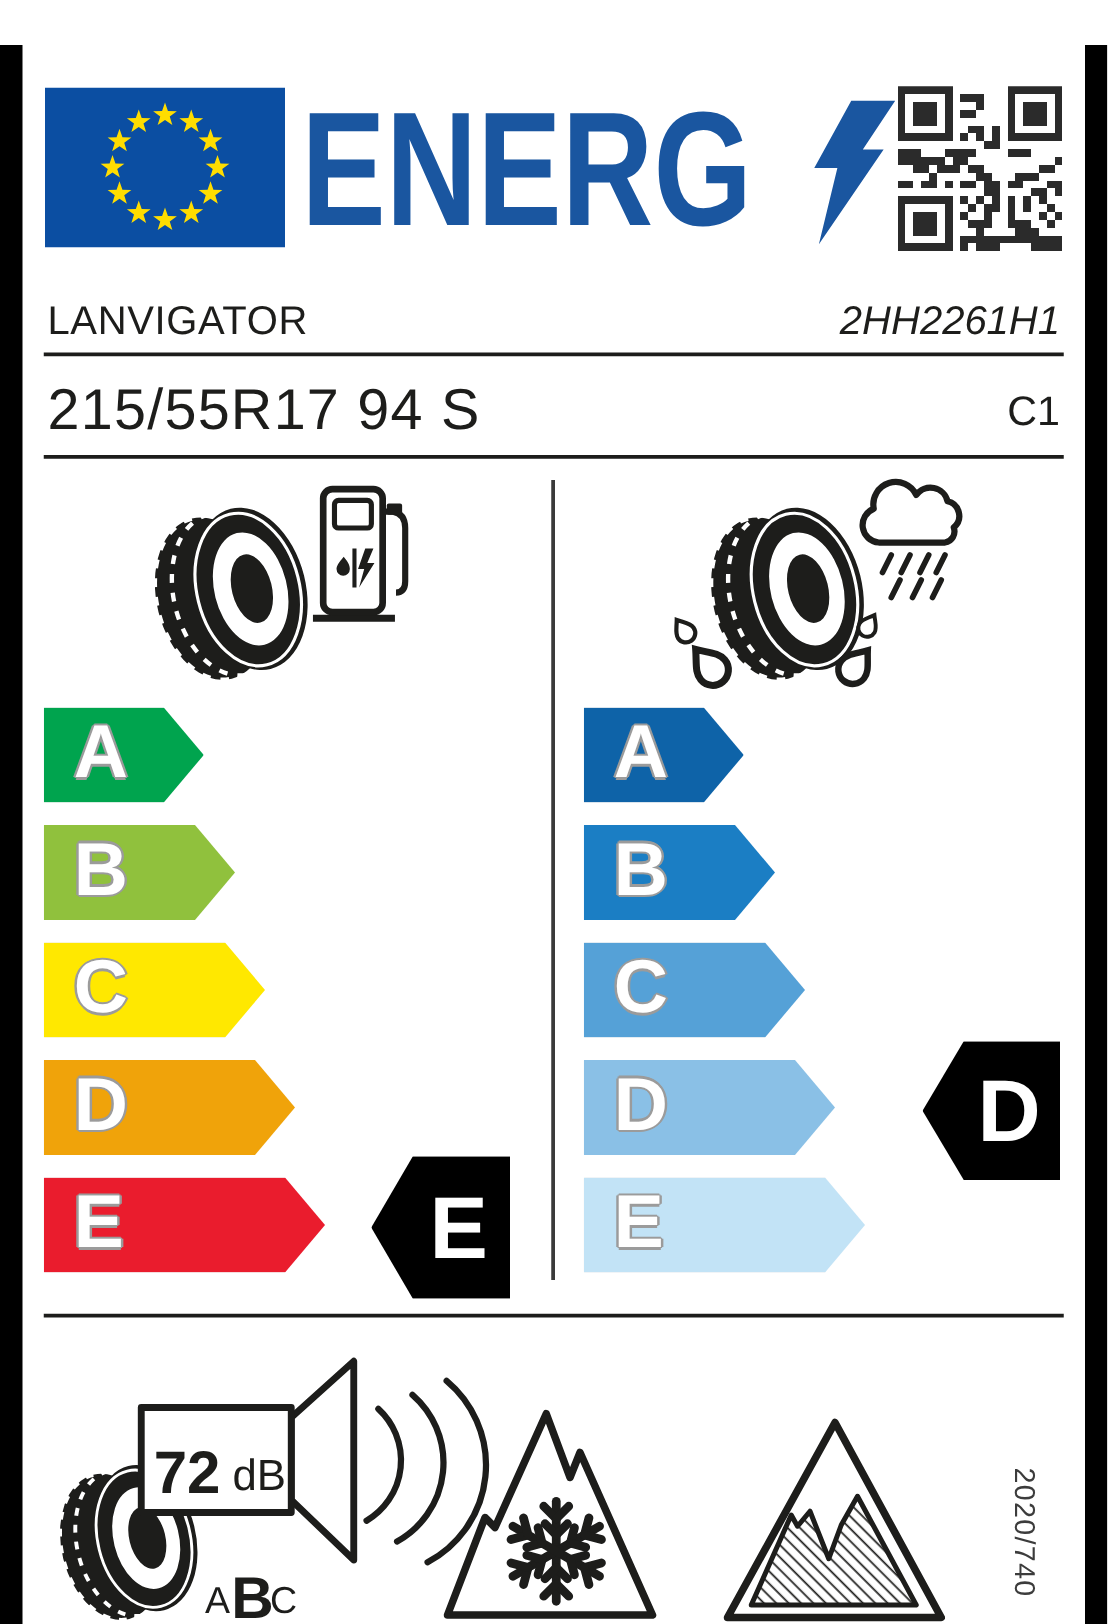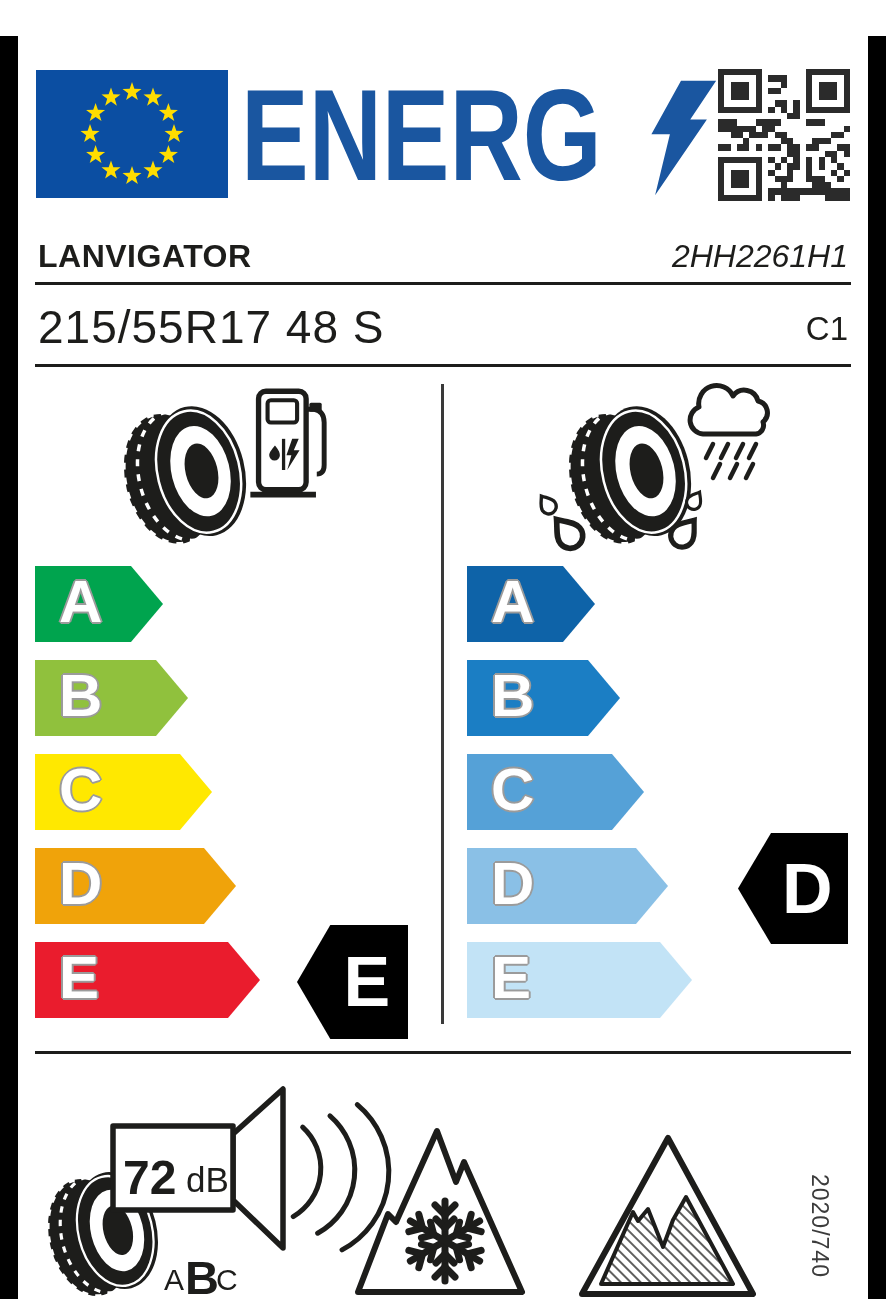--- a/index.html
+++ b/index.html
@@ -14,21 +14,21 @@
   
   .flag{position:absolute;left:36px;top:34px;}
   .energ{
     position:absolute;left:241px;top:40px;font-size:130px;font-weight:bold;
     letter-spacing:0px;line-height:118px;transform:scaleX(.78);transform-origin:left top;
   }
   .bolt{position:absolute;left:644px;top:40px;}
   .qr{position:absolute;left:718px;top:33px;}
 
   
-  .brand{position:absolute;left:38px;top:202px;font-size:32px;font-weight:bold;letter-spacing:.5px;}
+  .brand{position:absolute;left:38px;top:202px;font-size:32px;font-weight:normal;letter-spacing:.5px;}
   .typecode{position:absolute;right:38px;top:202px;font-size:32px;font-weight:normal;font-style:italic;}
   .hline{position:absolute;left:35px;width:816px;height:3px;background:#1d1d1b;}
   .line1{top:246px;}
   .line2{top:328px;}
   .line3{top:1015px;}
   .tiresize{position:absolute;left:38px;top:264px;font-size:46px;letter-spacing:1px;}
   .tireclass{position:absolute;right:38px;top:274px;font-size:33px;text-align:right;}
 
   .vline{position:absolute;left:441px;top:348px;width:3px;height:640px;background:#3a3a3a;}
 
@@ -249,21 +249,21 @@
       <rect x="15" y="1" width="5" height="5" fill="#fff"></rect>
       <rect x="16" y="2" width="3" height="3" fill="#2b2b2b"></rect>
       <rect x="0" y="14" width="7" height="7" fill="#2b2b2b"></rect>
       <rect x="1" y="15" width="5" height="5" fill="#fff"></rect>
       <rect x="2" y="16" width="3" height="3" fill="#2b2b2b"></rect>
     </svg>
 
   <div class="brand">LANVIGATOR</div>
   <div class="typecode">2HH2261H1</div>
   <div class="hline line1"></div>
-  <div class="tiresize">215/55R17 48 S</div>
+  <div class="tiresize">215/55R17 94 S</div>
   <div class="tireclass">C1</div>
   <div class="hline line2"></div>
 
   <div class="vline"></div>
 
   <svg class="icon-fuel" width="260" height="178" viewBox="0 0 260 178">
     <use href="#tire-shape" transform="translate(85,95)"></use>
     <g transform="translate(152,8) scale(0.82)" fill="none" stroke="#1d1d1b">
       <line x1="-2" y1="130" x2="78" y2="130" stroke-width="7"></line>
       <rect x="8" y="4" width="58" height="120" rx="9" stroke-width="6.5" fill="#fff"></rect>

